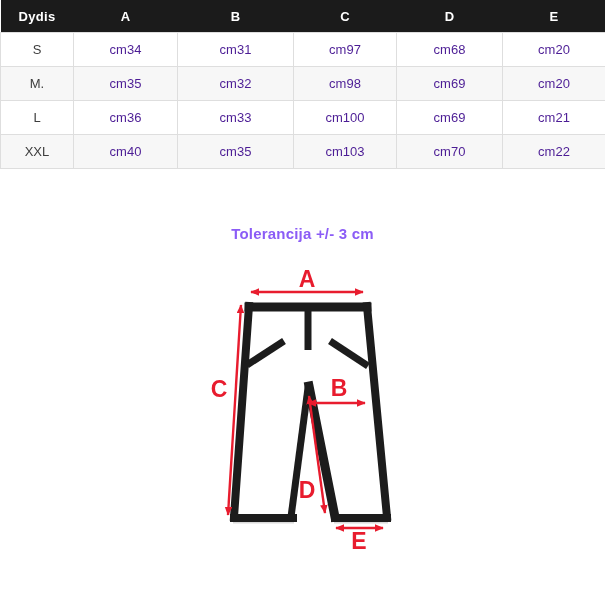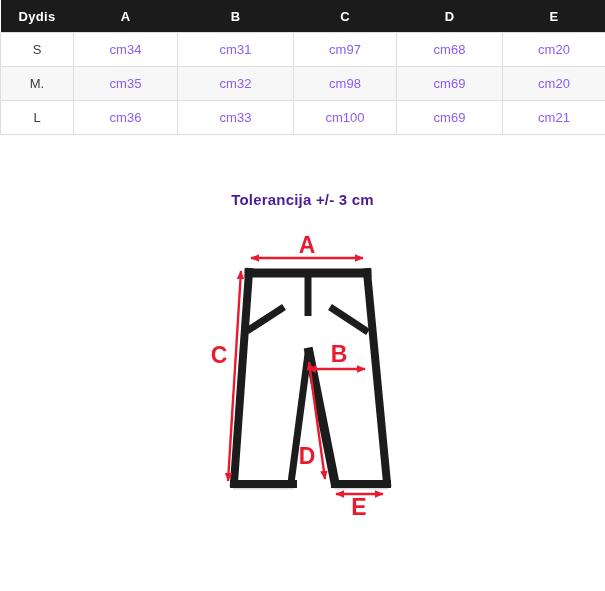--- a/index.html
+++ b/index.html
@@ -31,39 +31,39 @@
     padding: 0;
     text-align: center;
     letter-spacing: 0.3px;
     border: none;
   }
   table.size-chart tbody td {
     height: 33px;
     padding: 0;
     text-align: center;
     font-size: 13px;
-    color: #8b5cf6;
+    color: #4c1d95;
     border: 1px solid #dedede;
     background: #ffffff;
   }
   table.size-chart tbody tr:nth-child(even) td {
     background: #f7f7f7;
   }
   table.size-chart tbody td.size-cell {
     color: #3d3d3d;
   }
 
   
   .tolerance-note {
     margin-top: 56px;
     text-align: center;
     font-size: 15px;
     line-height: 18px;
     font-weight: 700;
-    color: #4c1d95;
+    color: #8b5cf6;
     letter-spacing: 0.2px;
   }
 
   
   .diagram-wrap {
     margin-top: 23px;
     height: 291px;
     display: flex;
     justify-content: center;
   }
@@ -126,20 +126,28 @@
         <td>cm20</td>
       </tr>
       <tr>
         <td class="size-cell">L</td>
         <td>cm36</td>
         <td>cm33</td>
         <td>cm100</td>
         <td>cm69</td>
         <td>cm21</td>
       </tr>
+      <tr>
+        <td class="size-cell">XXL</td>
+        <td>cm40</td>
+        <td>cm35</td>
+        <td>cm103</td>
+        <td>cm70</td>
+        <td>cm22</td>
+      </tr>
     </tbody>
   </table>
 
   <div class="tolerance-note">Tolerancija +/- 3 cm</div>
 
   <div class="diagram-wrap">
     <svg width="210" height="291" viewBox="190 300 210 291" xmlns="http://www.w3.org/2000/svg">
       <defs>
         <marker id="ah" orient="auto-start-reverse" markerUnits="userSpaceOnUse" markerWidth="10" markerHeight="9" refX="8.2" refY="3.8">
           <path d="M0,0 L9,3.8 L0,7.6 Z" fill="#e81c2e"></path>

